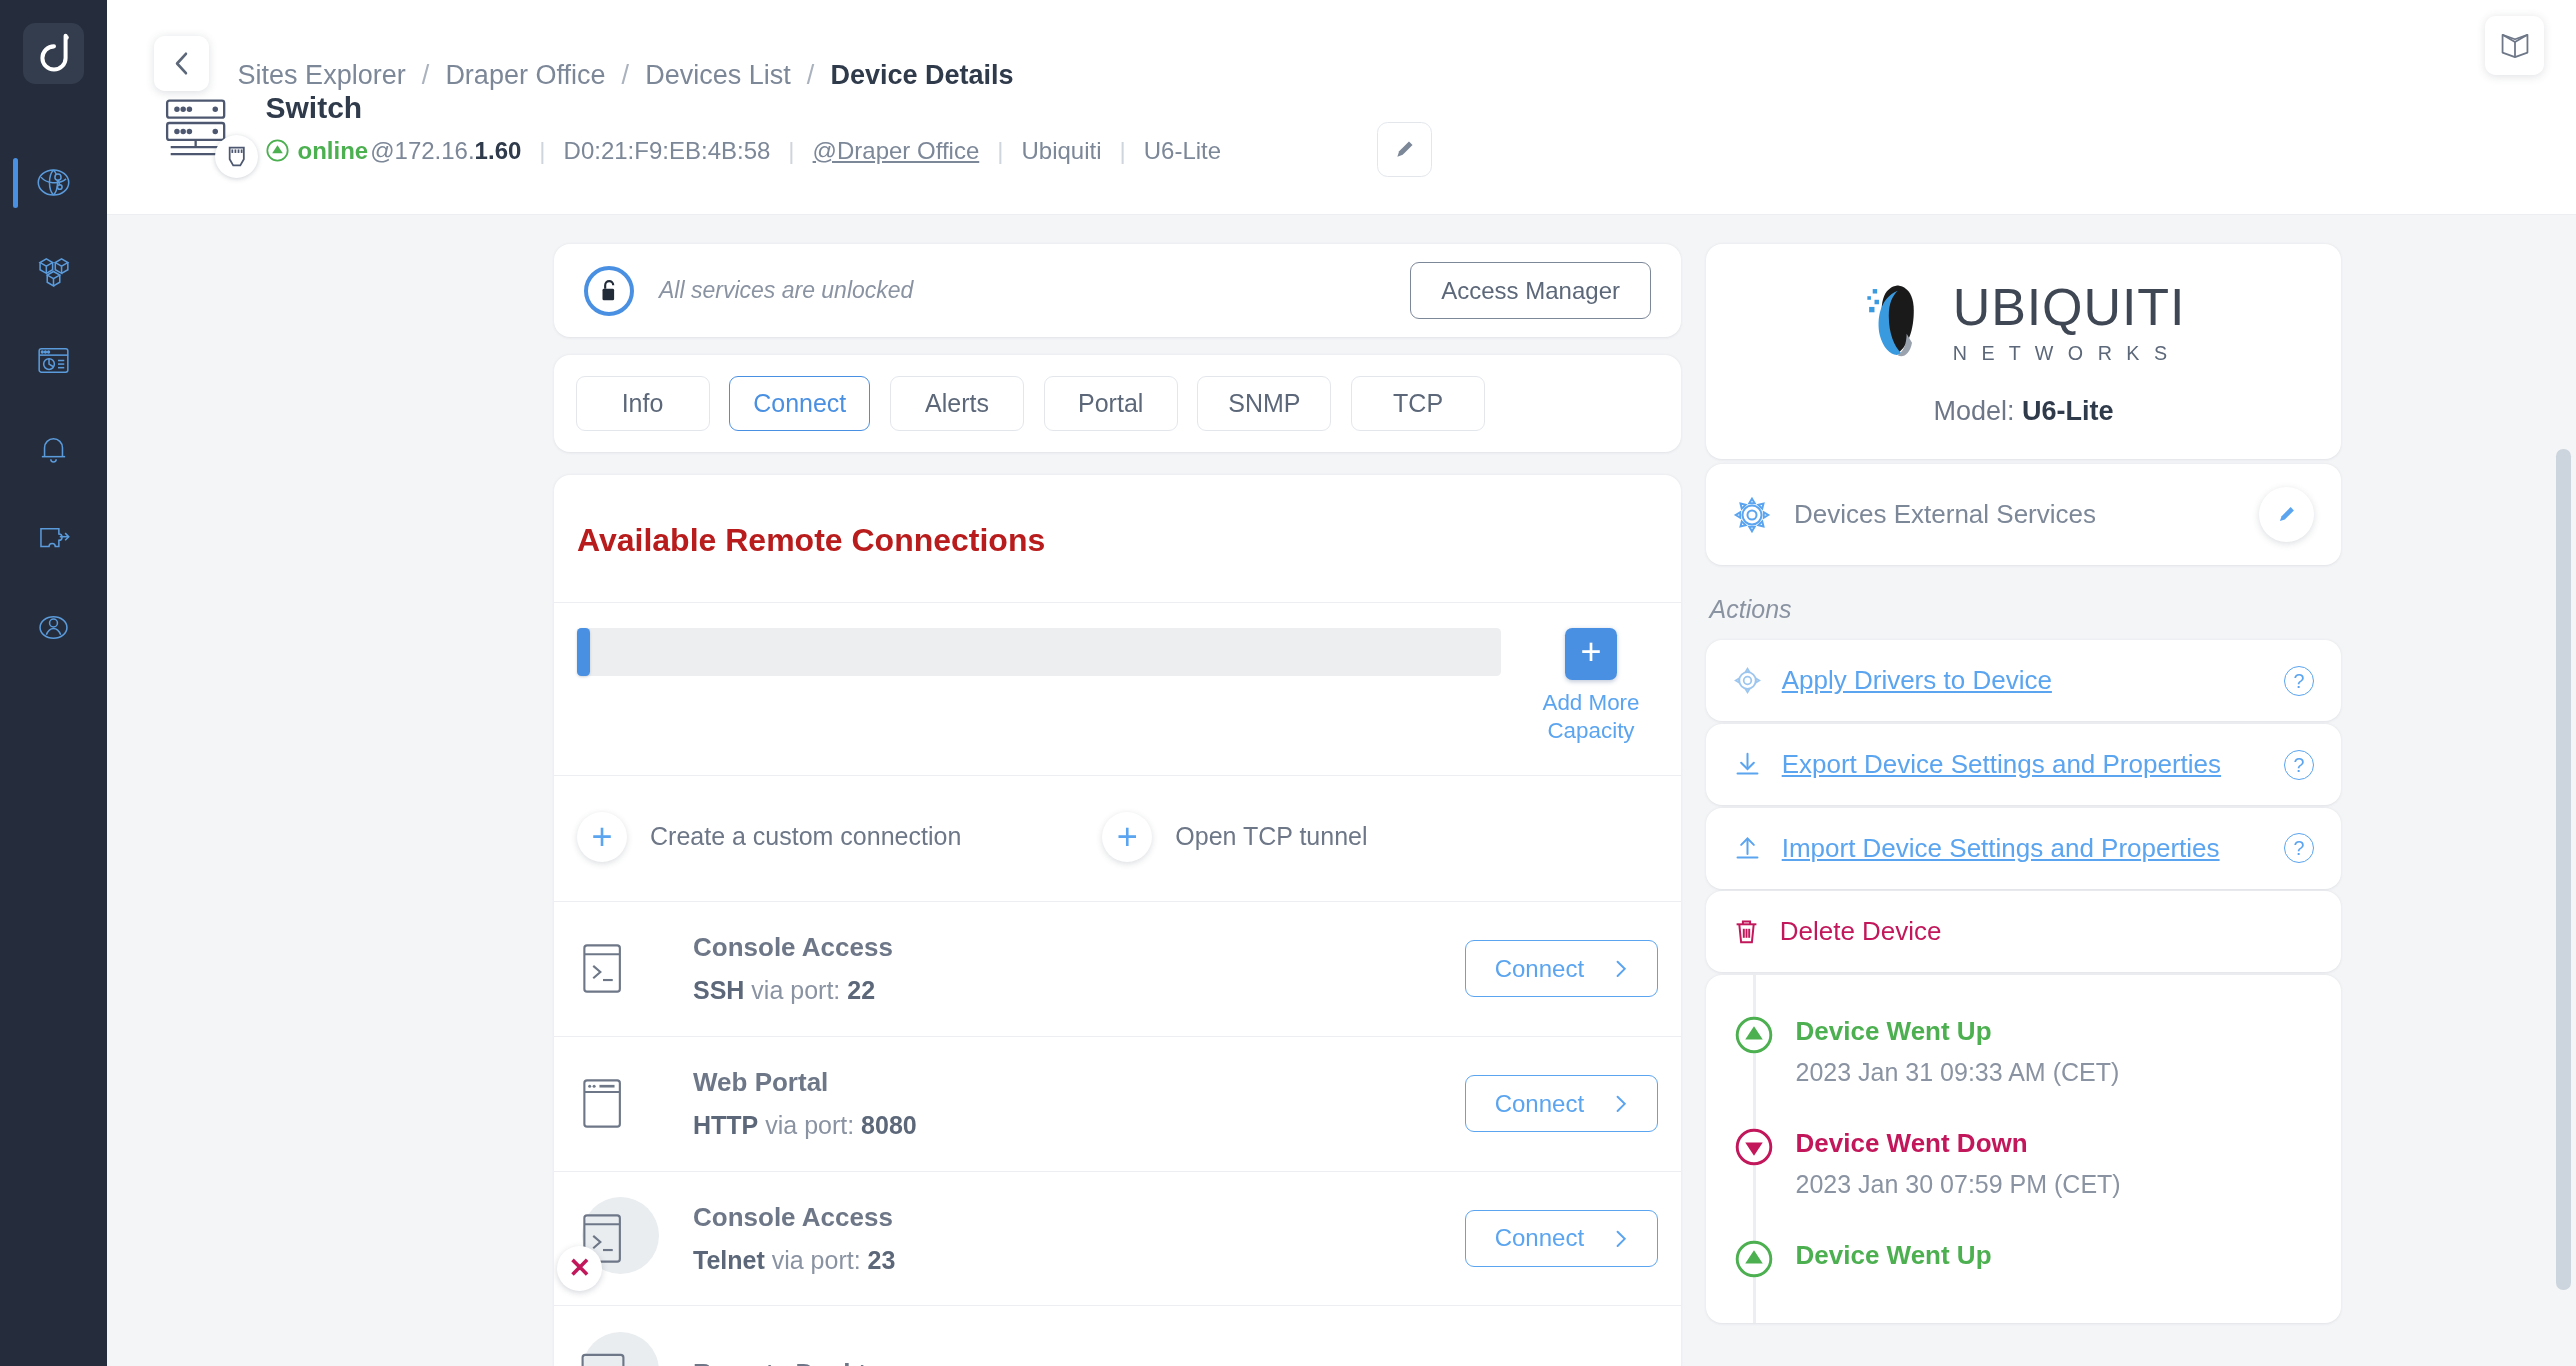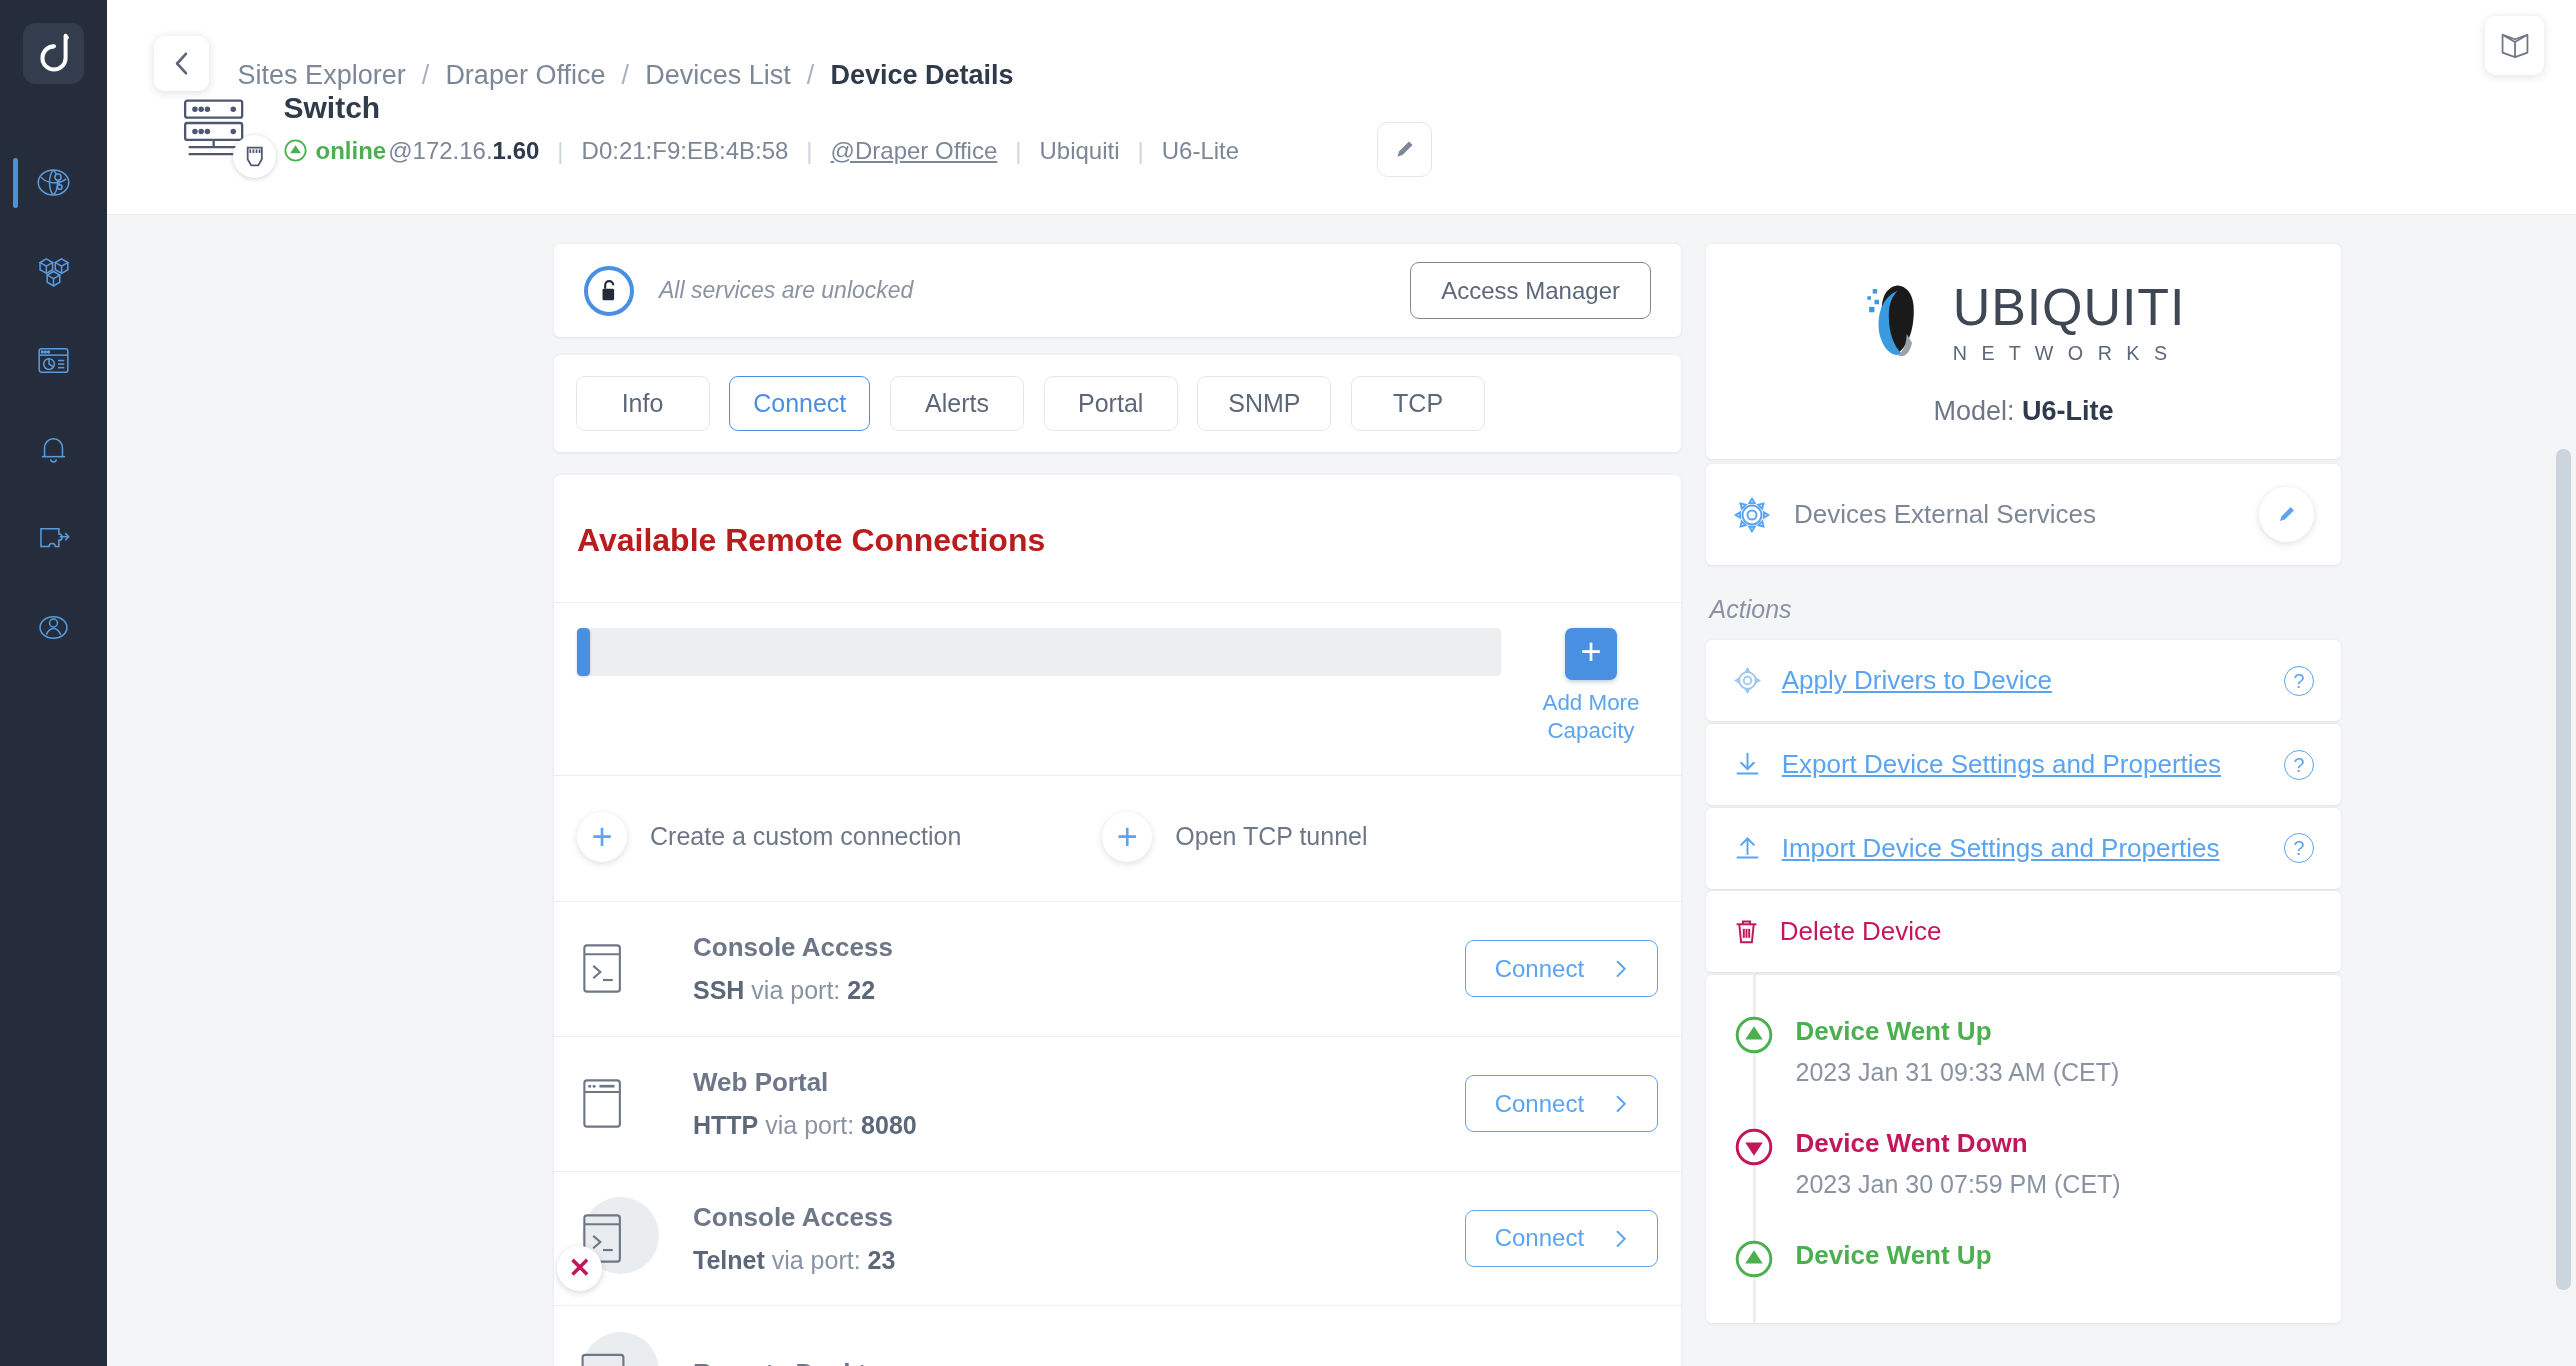--- a/index.html
+++ b/index.html
@@ -63,21 +63,21 @@
   .crumbs .sep { color: #aab2be; margin: 0 12.5px; }
   .crumbs .current { color: #2f3a4b; font-weight: bold; cursor: default; }
 
   .bookbtn {
     position: absolute; right: 32px; top: 16px;
     width: 59px; height: 59px; border-radius: 10.7px; background: #fff;
     box-shadow: 0 1.8px 8px rgba(60,70,90,0.15);
     display: flex; align-items: center; justify-content: center; cursor: pointer;
   }
 
-  .devrow { display: flex; align-items: flex-start; padding-left: 71px; position: relative; }
+  .devrow { display: flex; align-items: flex-start; padding-left: 53px; position: relative; }
   .dev-icon { position: relative; width: 93px; flex: 0 0 93px; margin-top: 5.4px; }
   .dev-icon .plugbadge {
     position: absolute; right: -5.4px; bottom: -9px;
     width: 43px; height: 43px; border-radius: 50%; background: #fff;
     box-shadow: 0 0.9px 5.4px rgba(60,70,90,0.25);
     display: flex; align-items: center; justify-content: center;
   }
   .dev-text { margin-left: 12.5px; }
   .dev-title { font-size: 30px; font-weight: bold; color: #2f3a4b; line-height: 1.1; }
   .dev-meta { margin-top: 12.5px; font-size: 24px; color: #7c8798; display: flex; align-items: center; flex-wrap: nowrap; }
@@ -99,21 +99,21 @@
   .content {
     flex: 1; display: flex; gap: 0;
     padding: 29px 0 0 0;
     background: #f4f5f7;
     overflow: hidden;
     position: relative;
   }
   .col-left { width: 1127px; flex: 0 0 1127px; margin-left: 447px; }
   .col-right { width: 635px; flex: 0 0 635px; margin-left: 25px; }
 
-  .card { background: #fff; border-radius: 6px; box-shadow: 0 0.9px 2.7px rgba(60,70,90,0.10); }
+  .card { background: #fff; border-radius: 16px; box-shadow: 0 0.9px 2.7px rgba(60,70,90,0.10); }
 
   
   .unlockbar {
     height: 93px; display: flex; align-items: center; padding: 0 30px;
     margin-bottom: 18px;
   }
   .lockcircle {
     width: 50px; height: 50px; border-radius: 50%;
     border: 4.5px solid #4a90e2; display: flex; align-items: center; justify-content: center;
     flex: 0 0 50px;

